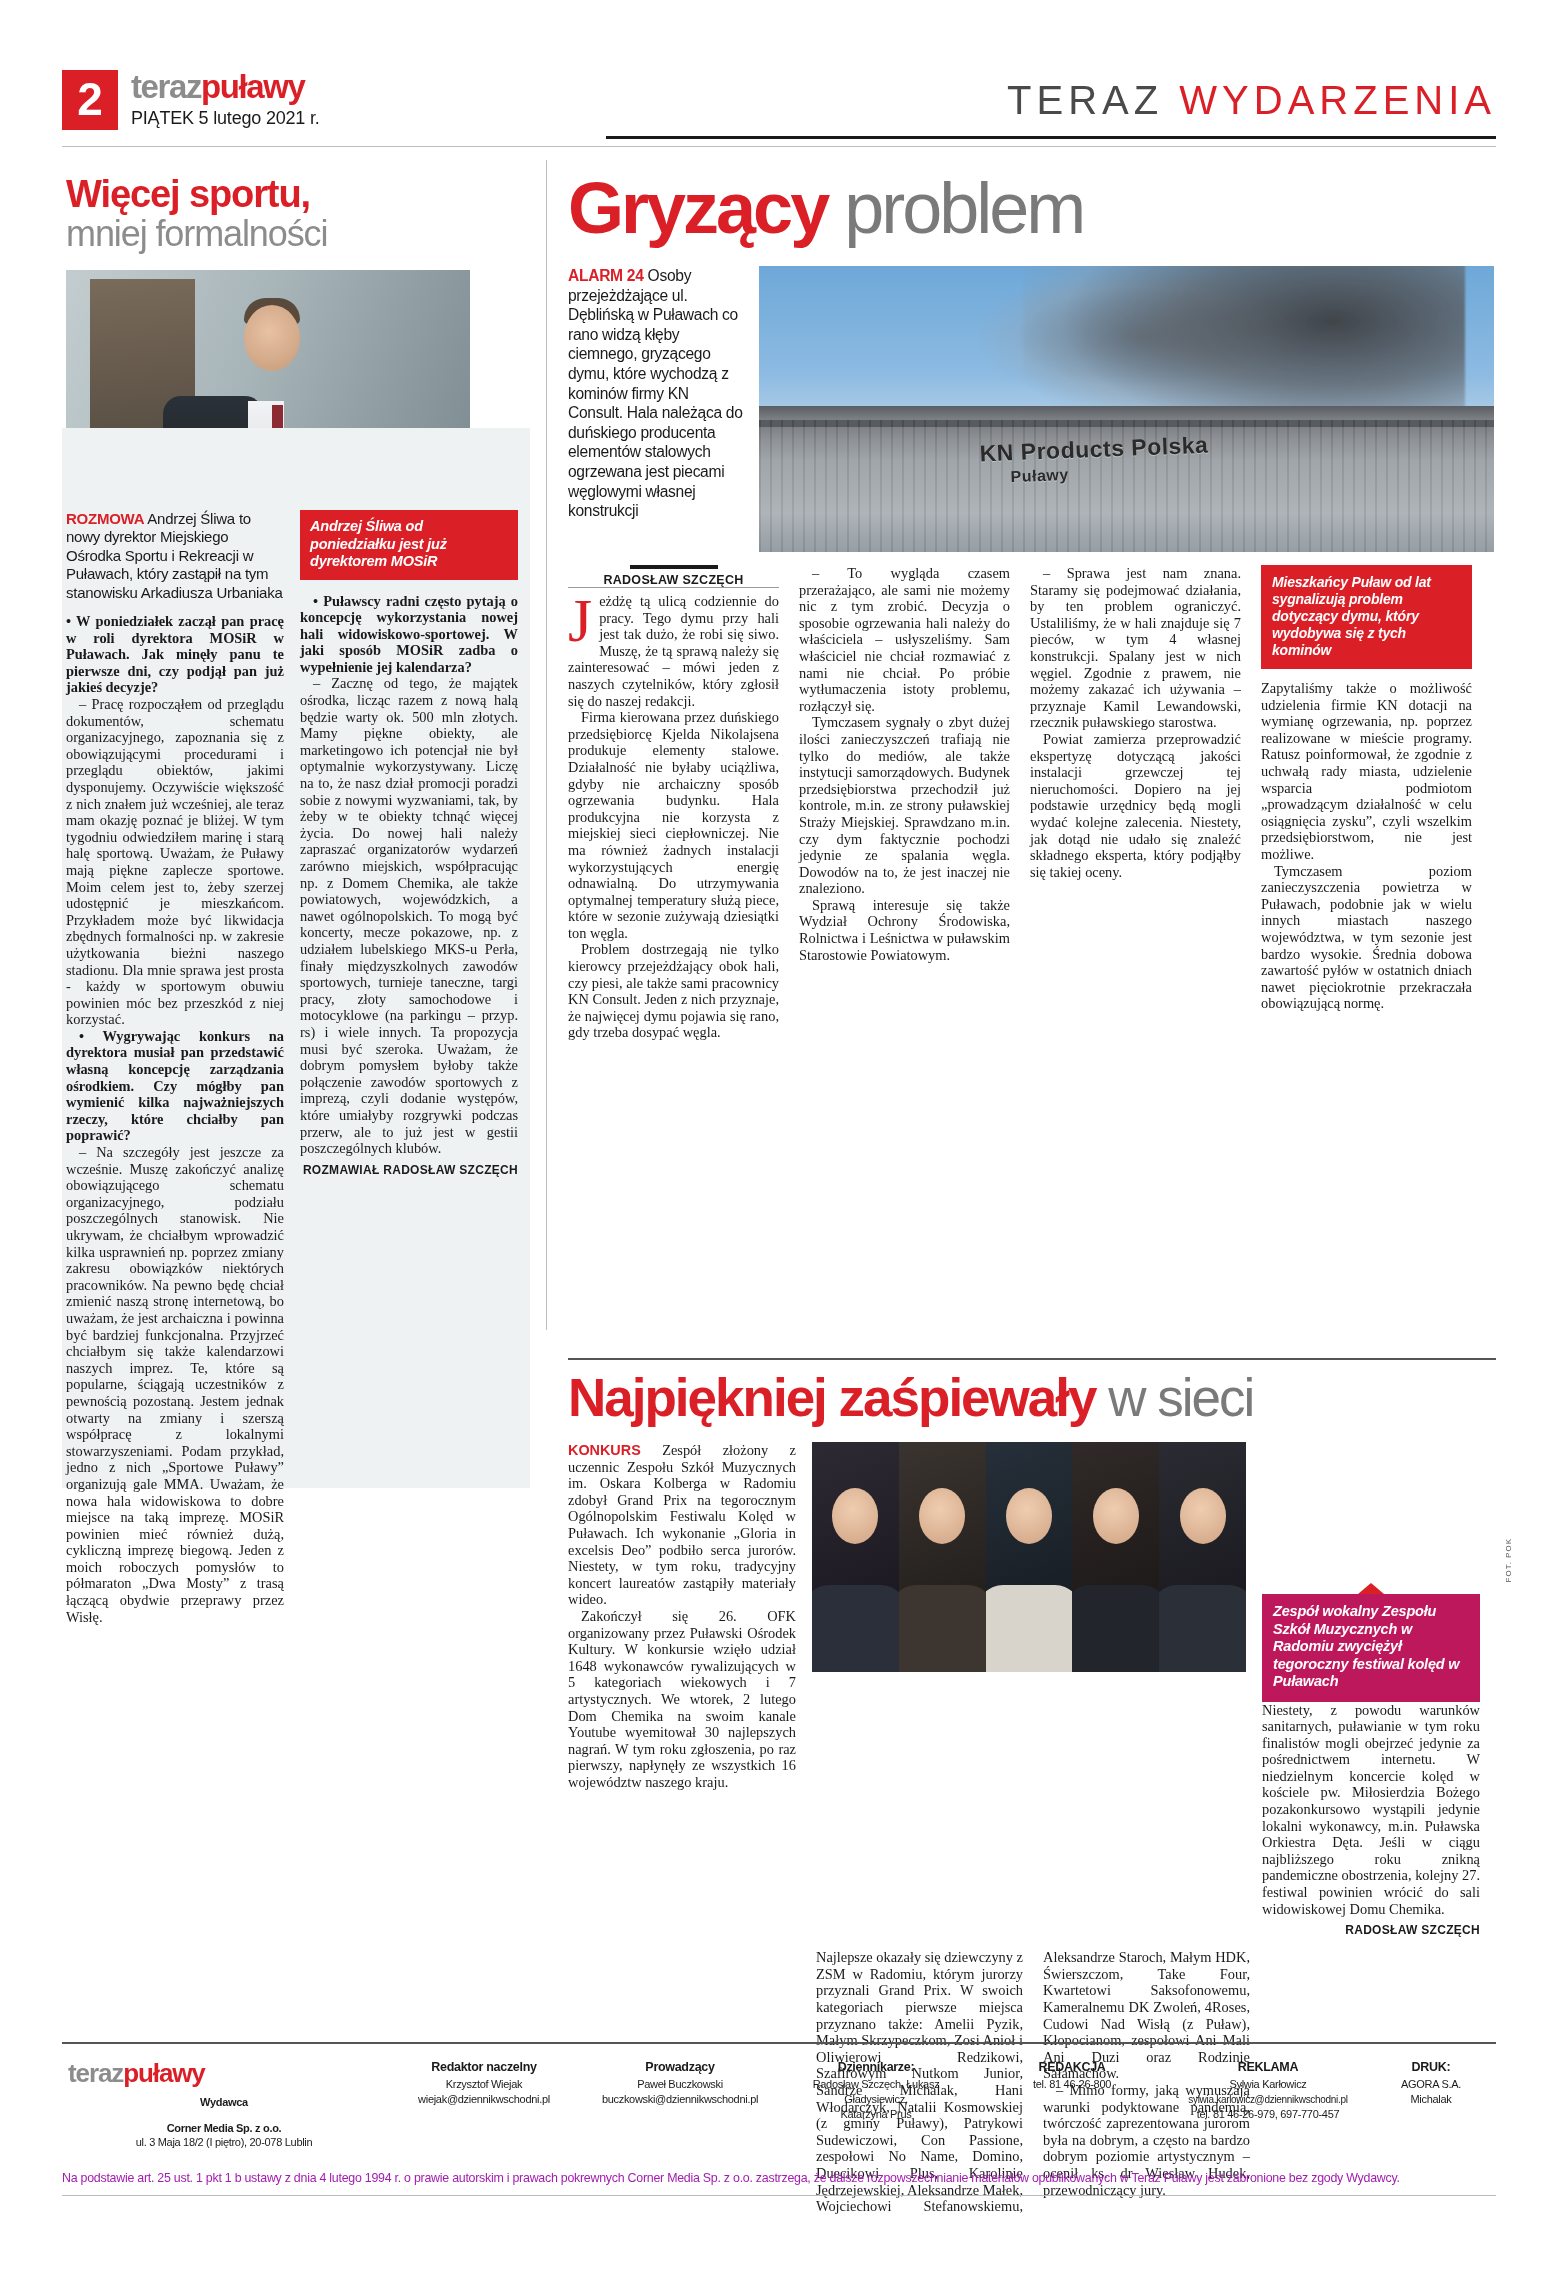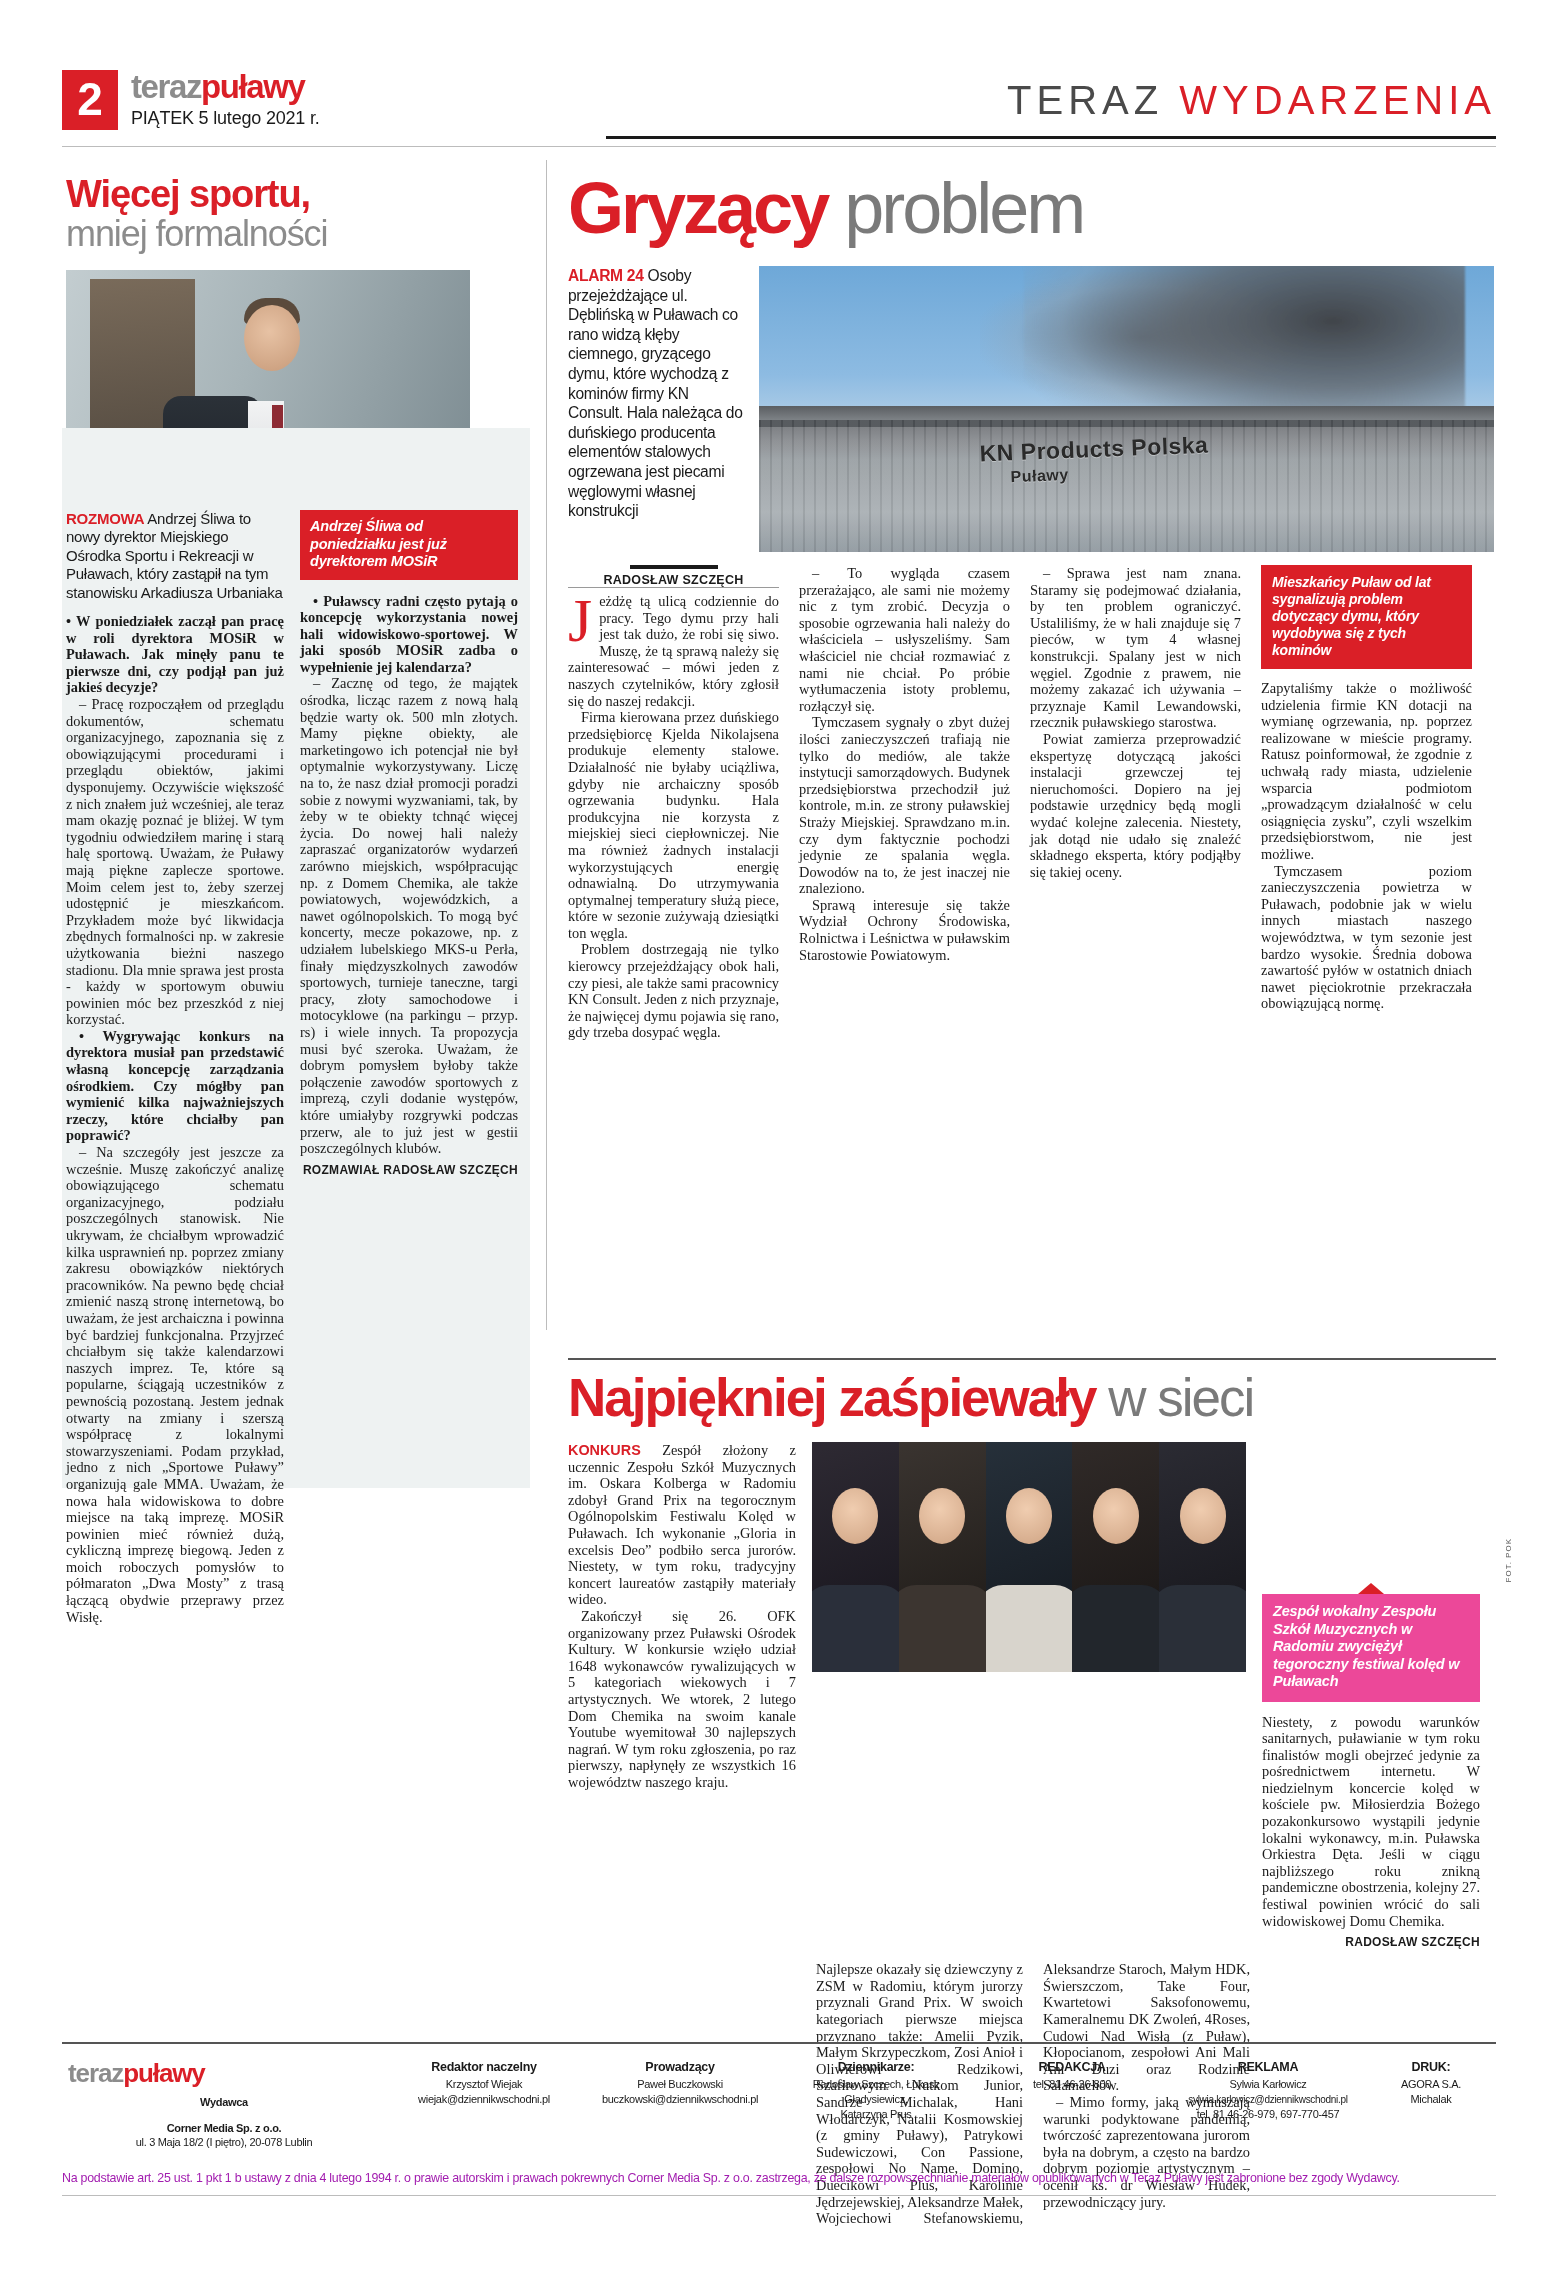--- a/index.html
+++ b/index.html
@@ -126,23 +126,23 @@
   .mu-lead { width:228px; }
   .mu-photo { width:434px; height:230px; position:relative; display:flex; overflow:hidden; }
   .mu-photo .cell { flex:1; position:relative; overflow:hidden; }
   .mu-right { width:218px; position:relative; }
   .mu-credit {
     position:absolute; right:-24px; top:96px; transform:rotate(-90deg);
     transform-origin:right top; font-size:8px; letter-spacing:1px; color:#5a5a5a;
     font-family:"Liberation Sans", sans-serif; white-space:nowrap;
   }
   .redbox3 {
-    background:#ec4899; color:#fff; font-style:italic; font-weight:bold;
+    background:#be185d; color:#fff; font-style:italic; font-weight:bold;
     font-family:"Liberation Sans", sans-serif; font-size:14.5px; line-height:17.5px;
-    padding:9px 11px 11px 11px; letter-spacing:-0.2px; margin-bottom:12px;
+    padding:9px 11px 11px 11px; letter-spacing:-0.2px; 
     position:relative;
   }
   .redbox3:before{
     content:""; position:absolute; left:96px; top:-11px;
     border-left:13px solid transparent; border-right:13px solid transparent;
     border-bottom:11px solid #da1f27;
   }
   .mu-cols { display:flex; gap:20px; margin-top:12px; }
 
   

